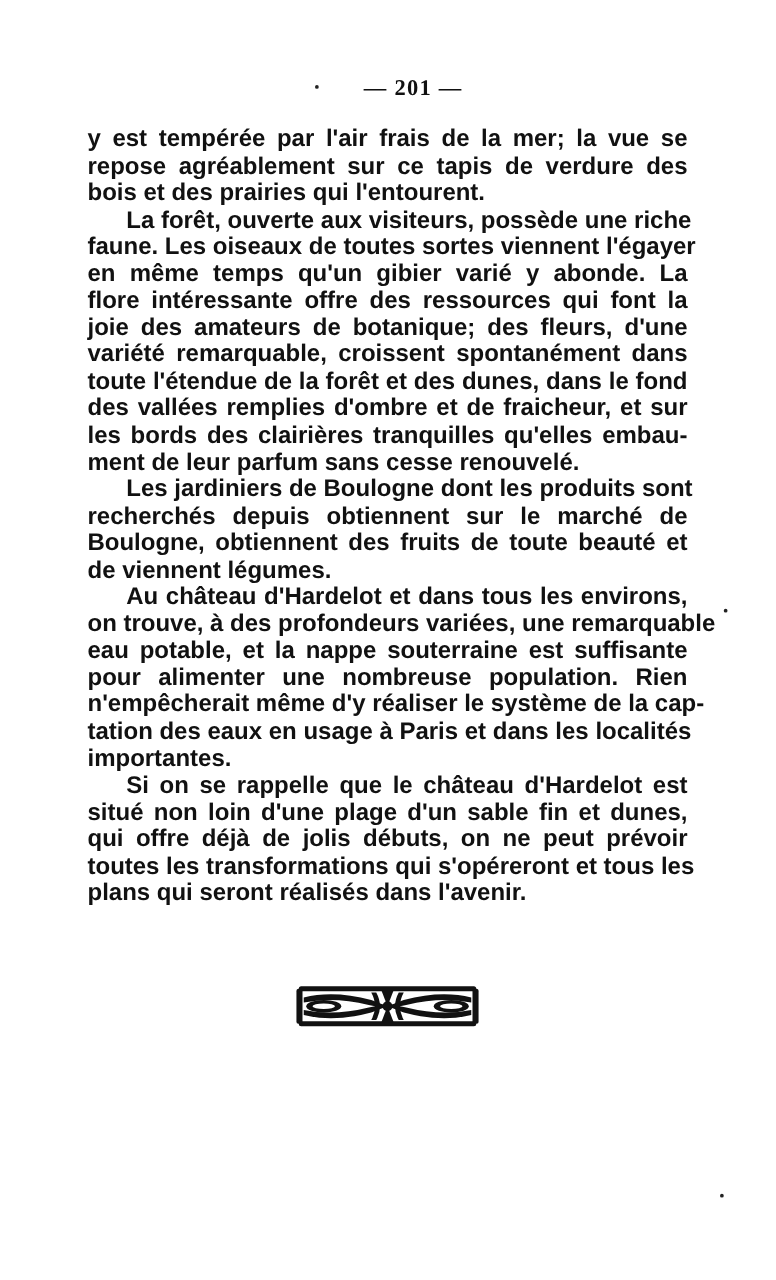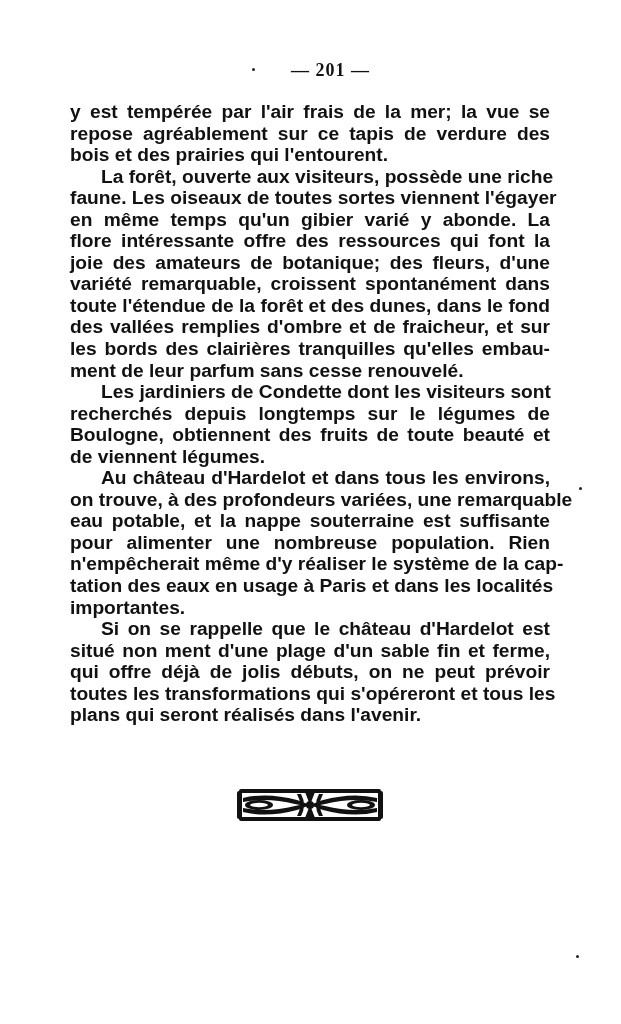--- a/index.html
+++ b/index.html
@@ -47,37 +47,37 @@
       <span class="line">en même temps qu'un gibier varié y abonde. La</span>
       <span class="line">flore intéressante offre des ressources qui font la</span>
       <span class="line">joie des amateurs de botanique; des fleurs, d'une</span>
       <span class="line">variété remarquable, croissent spontanément dans</span>
       <span class="line">toute l'étendue de la forêt et des dunes, dans le fond</span>
       <span class="line">des vallées remplies d'ombre et de fraicheur, et sur</span>
       <span class="line">les bords des clairières tranquilles qu'elles embau-</span>
       <span class="line last">ment de leur parfum sans cesse renouvelé.</span>
     </div>
     <div>
-      <span class="line indent">Les jardiniers de Condette dont les visiteurs sont</span>
-      <span class="line">recherchés depuis longtemps sur le légumes de</span>
+      <span class="line indent">Les jardiniers de Boulogne dont les produits sont</span>
+      <span class="line">recherchés depuis obtiennent sur le marché de</span>
       <span class="line">Boulogne, obtiennent des fruits de toute beauté et</span>
       <span class="line last">de viennent légumes.</span>
     </div>
     <div>
       <span class="line indent">Au château d'Hardelot et dans tous les environs,</span>
       <span class="line">on trouve, à des profondeurs variées, une remarquable</span>
       <span class="line">eau potable, et la nappe souterraine est suffisante</span>
       <span class="line">pour alimenter une nombreuse population. Rien</span>
       <span class="line">n'empêcherait même d'y réaliser le système de la cap-</span>
       <span class="line">tation des eaux en usage à Paris et dans les localités</span>
       <span class="line last">importantes.</span>
     </div>
     <div>
       <span class="line indent">Si on se rappelle que le château d'Hardelot est</span>
-      <span class="line">situé non ment d'une plage d'un sable fin et ferme,</span>
+      <span class="line">situé non loin d'une plage d'un sable fin et dunes,</span>
       <span class="line">qui offre déjà de jolis débuts, on ne peut prévoir</span>
       <span class="line">toutes les transformations qui s'opéreront et tous les</span>
       <span class="line last">plans qui seront réalisés dans l'avenir.</span>
     </div>
   </div>
 
 <svg class="ornament" viewBox="0 0 146 38">
   <g fill="#111">
     <rect x="2" y="3" width="142" height="4" rx="2"></rect>
     <rect x="2" y="31" width="142" height="4" rx="2"></rect>

